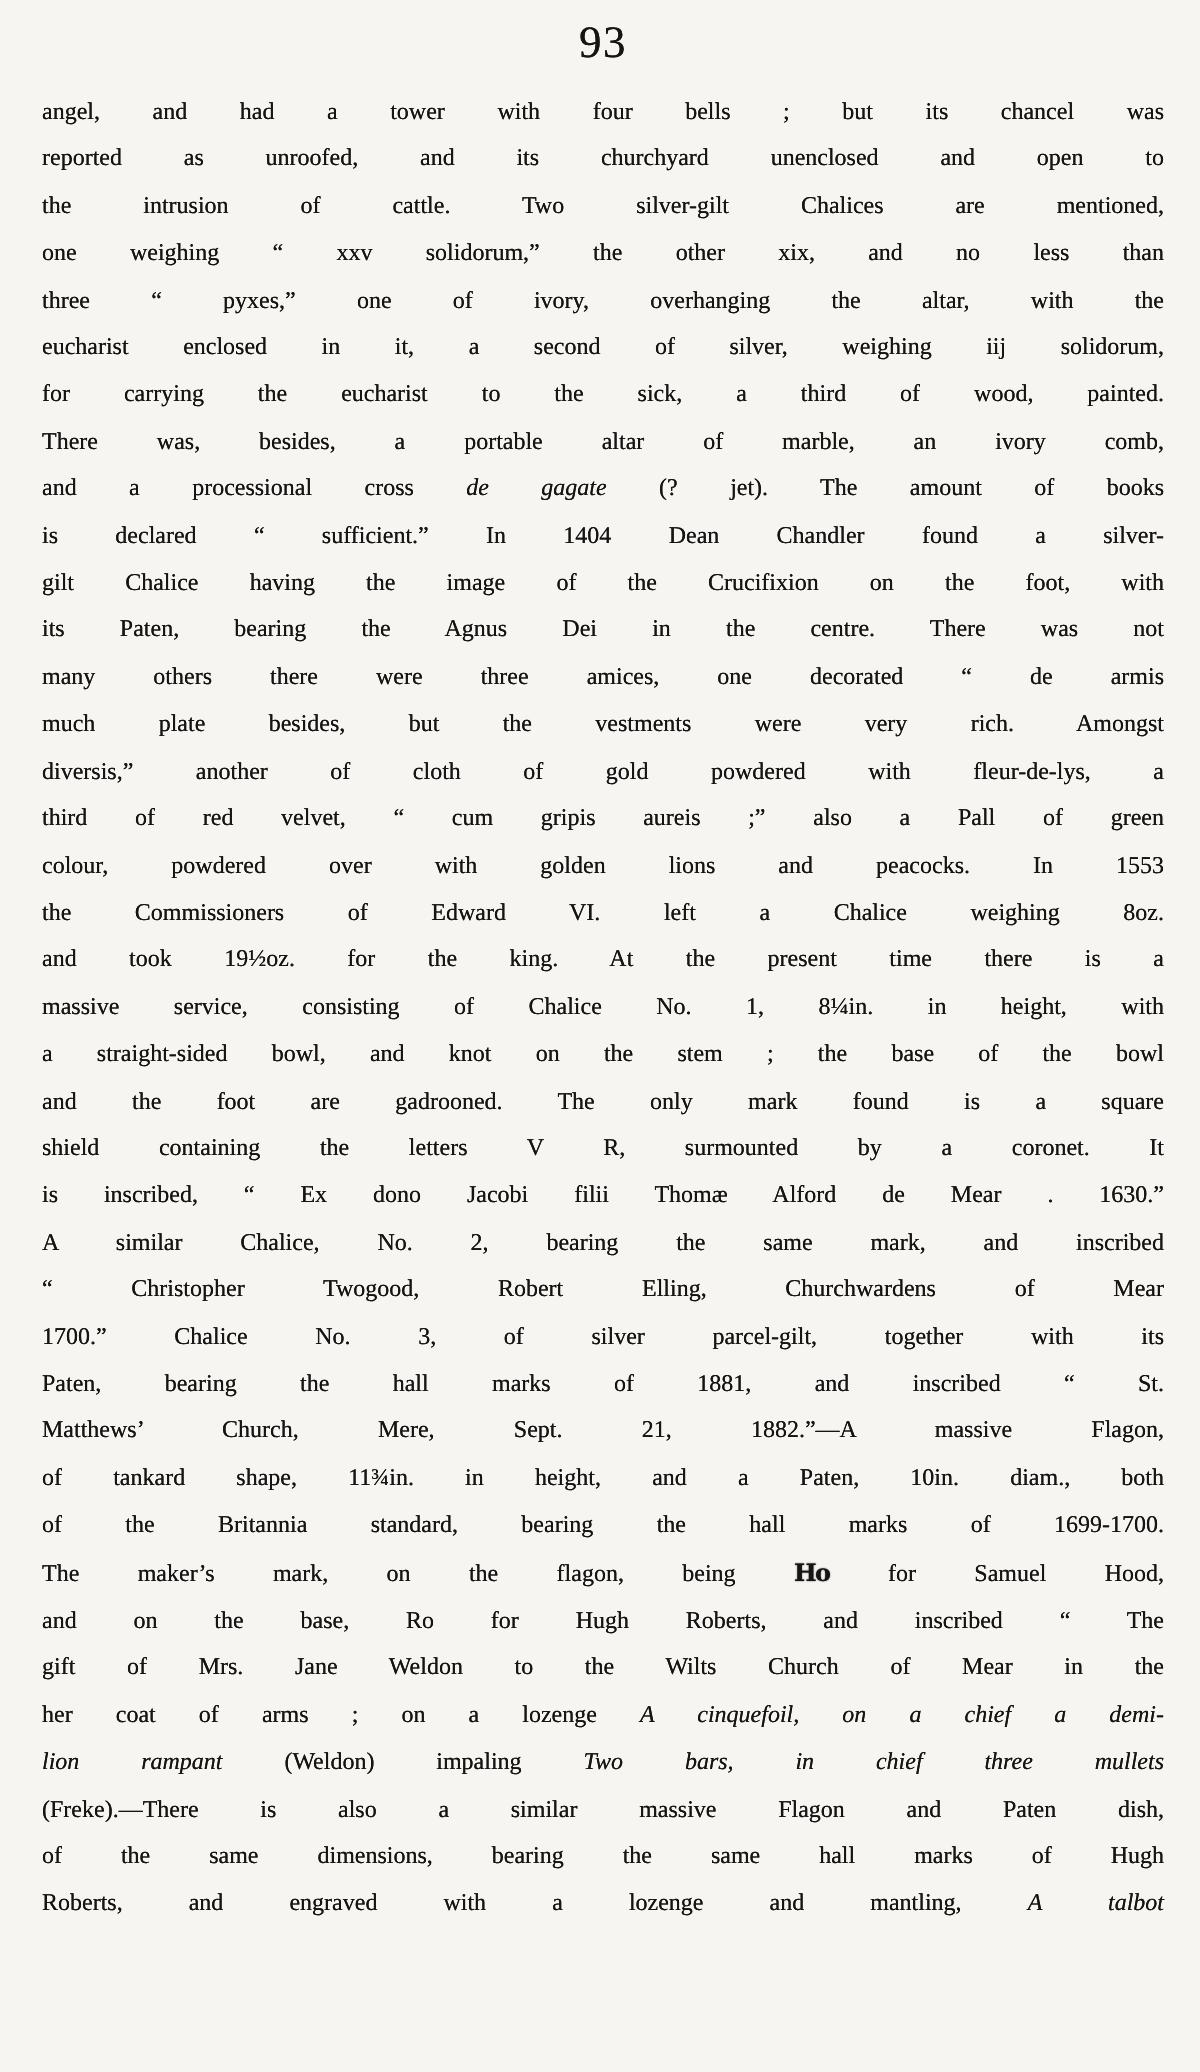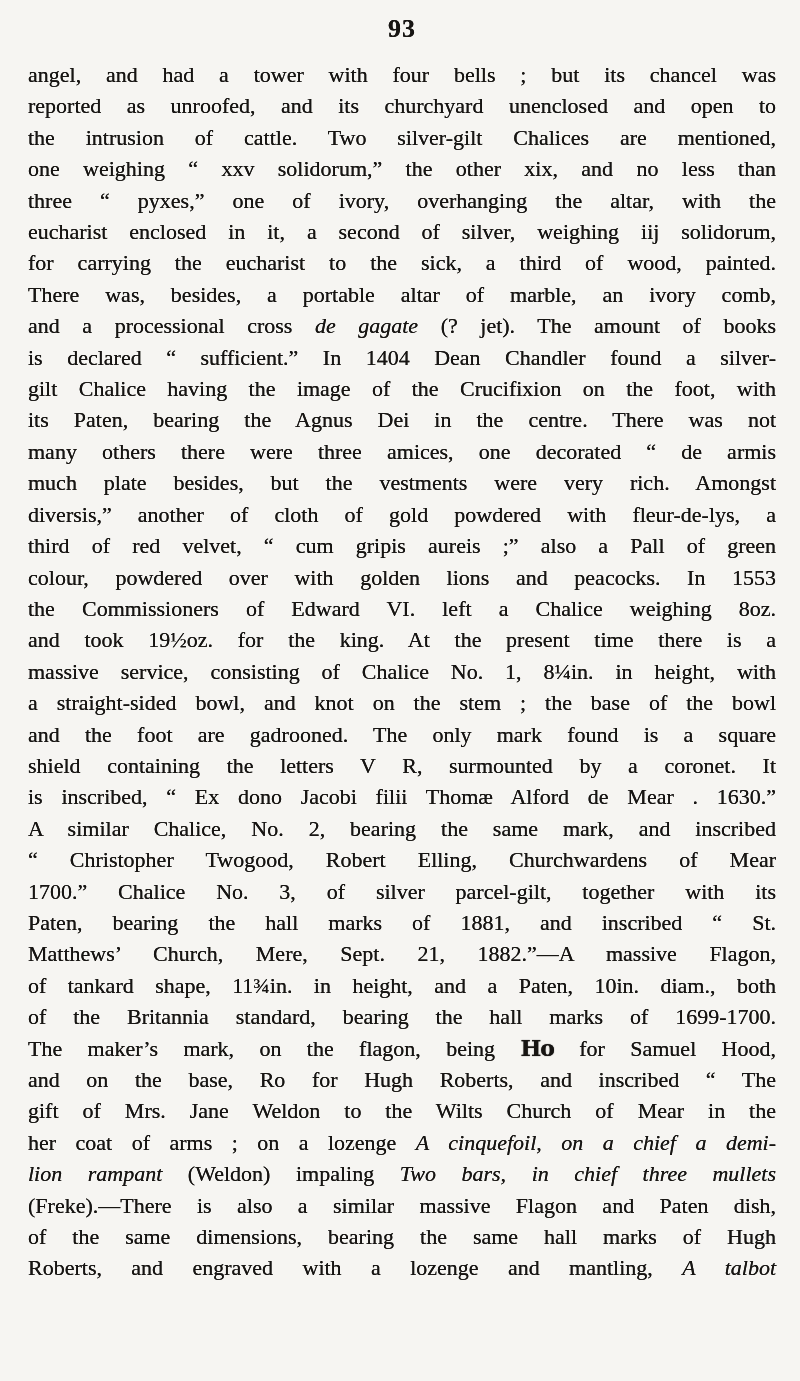--- a/index.html
+++ b/index.html
@@ -10,29 +10,29 @@
     margin: 0 auto;
     background: #f6f5f2;
     box-sizing: border-box;
     padding: 14px 24px 0 28px;
     font-family: "Liberation Serif", serif;
     color: #171513;
     overflow: hidden;
   }
   .page-number {
     text-align: center;
-    font-size: 26px;
+    font-size: 30px;
     line-height: 30px;
     letter-spacing: 1px;
     margin-bottom: 15px;
-    font-weight: bold;
+    font-weight: normal;
     text-shadow: 0 0 0.4px currentColor;
   }
   .text-block {
-    font-size: 22px;
+    font-size: 16px;
     line-height: 31.4px;
   }
   .line {
     text-align: justify;
     text-align-last: justify;
     text-shadow: 0 0 0.4px currentColor;
   }
   .line span.italic { font-style: italic; }
   .line span.gothic {
     font-family: "DejaVu Serif", serif;

